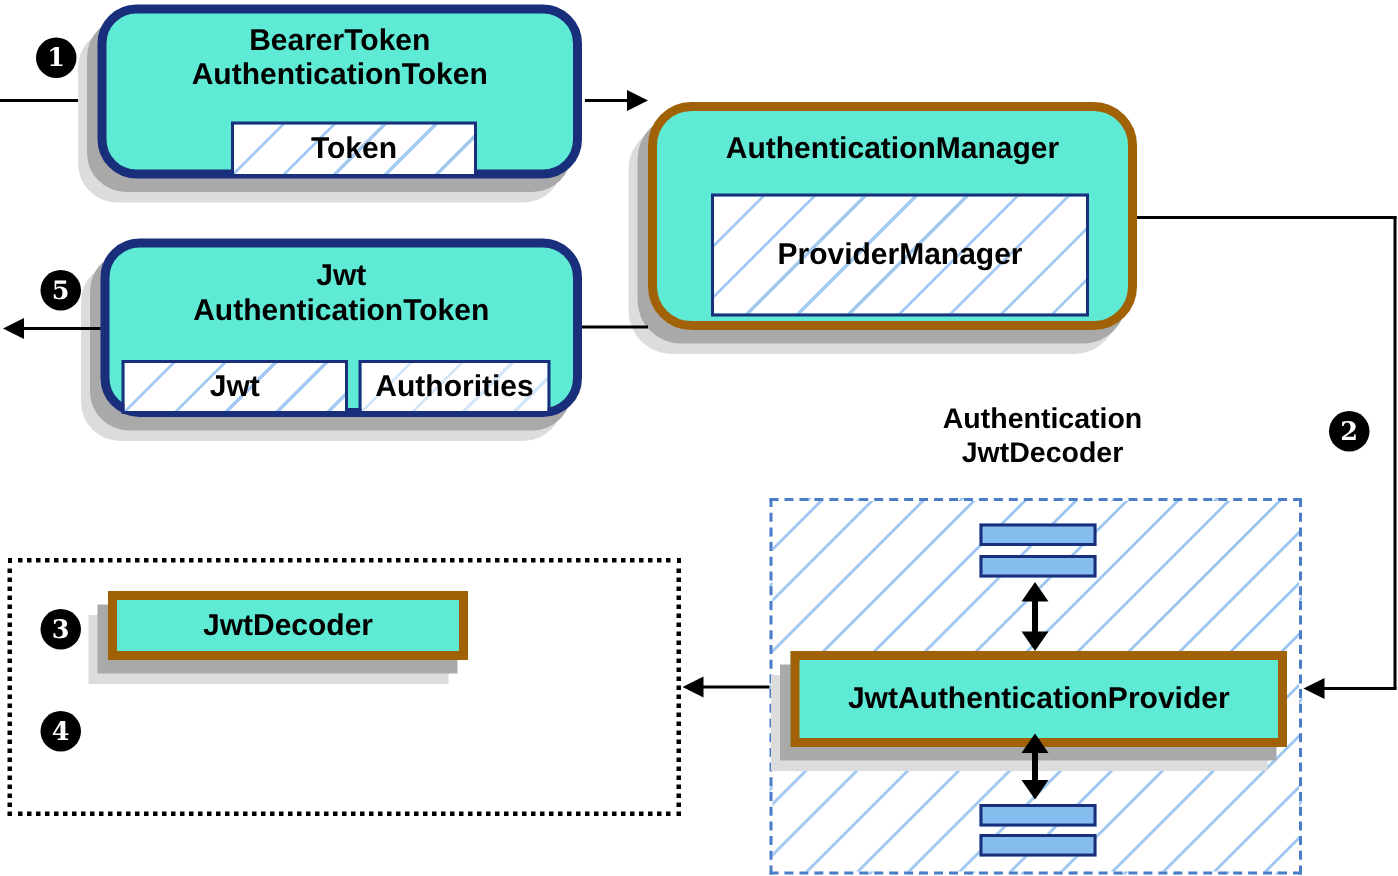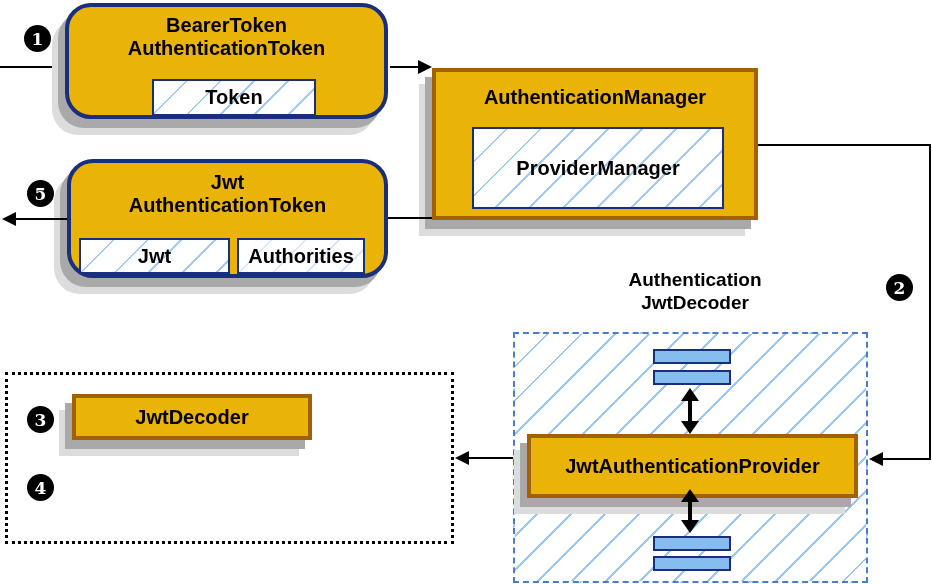--- a/index.html
+++ b/index.html
@@ -2,21 +2,21 @@
 <html><head>
 <meta charset="utf-8">
 <style>
   * { margin:0; padding:0; box-sizing:border-box; }
   html,body { background:#ffffff; }
   .canvas {
     position:relative; width:932px; height:584px; background:#ffffff;
     font-family:"Liberation Sans", sans-serif; overflow:hidden;
   }
   .node {
-    position:absolute; background:#eab308; border:4px solid #a16207;
+    position:absolute; background:#5eead4; border:6px solid #a16207;
     box-shadow:-7px 9px 0 0 #A9A9A9, -13px 16px 0 0 #DCDCDC;
     color:#000; font-weight:bold; font-size:20px;
   }
   .rounded { border-radius:26px; border-color:#1A2F7C; }
   .titlebox { width:100%; text-align:center; line-height:23px; }
   .chip {
     position:absolute; border:2px solid #1A2F7C; background:#fff;
     display:flex; align-items:center; justify-content:center;
     font-weight:bold; font-size:20px; color:#000;
   }
@@ -70,21 +70,21 @@
       <div>AuthenticationToken</div>
     </div>
     <div class="chip hatch" style="left:83px; top:72px; width:164px; height:37px;">
       <span>Token</span>
     </div>
   </div>
 
   <div class="hline" style="left:390px; top:66px; width:30px;"></div>
   <div class="ah-right" style="left:418px; top:60px;"></div>
 
-  <div class="node" style="left:432px; top:68px; width:326px; height:152px;">
+  <div class="node" style="left:432px; top:68px; width:326px; height:152px;border-radius:29px;">
     <div class="titlebox" style="padding-top:14px;">AuthenticationManager</div>
     <div class="chip hatch" style="left:36px; top:55px; width:252px; height:82px;">
       <span>ProviderManager</span>
     </div>
   </div>
 
   <div class="hline" style="left:758px; top:144px; width:173px;"></div>
   <div class="vline" style="left:929px; top:144px; height:315px;"></div>
   <div class="hline" style="left:882px; top:458px; width:49px;"></div>
   <div class="ah-left" style="left:869px; top:452px;"></div>

